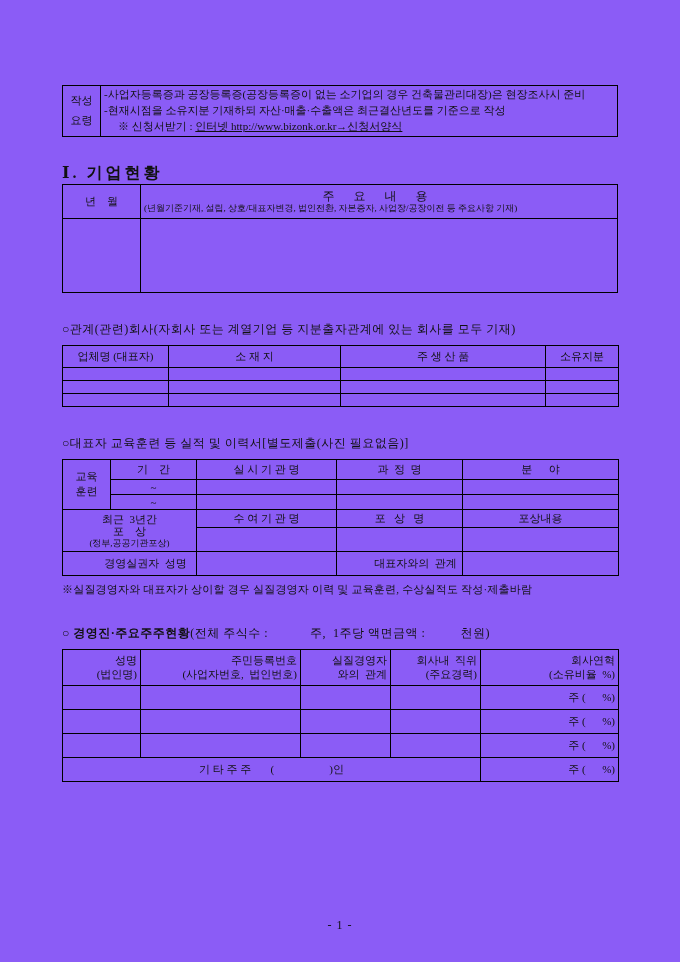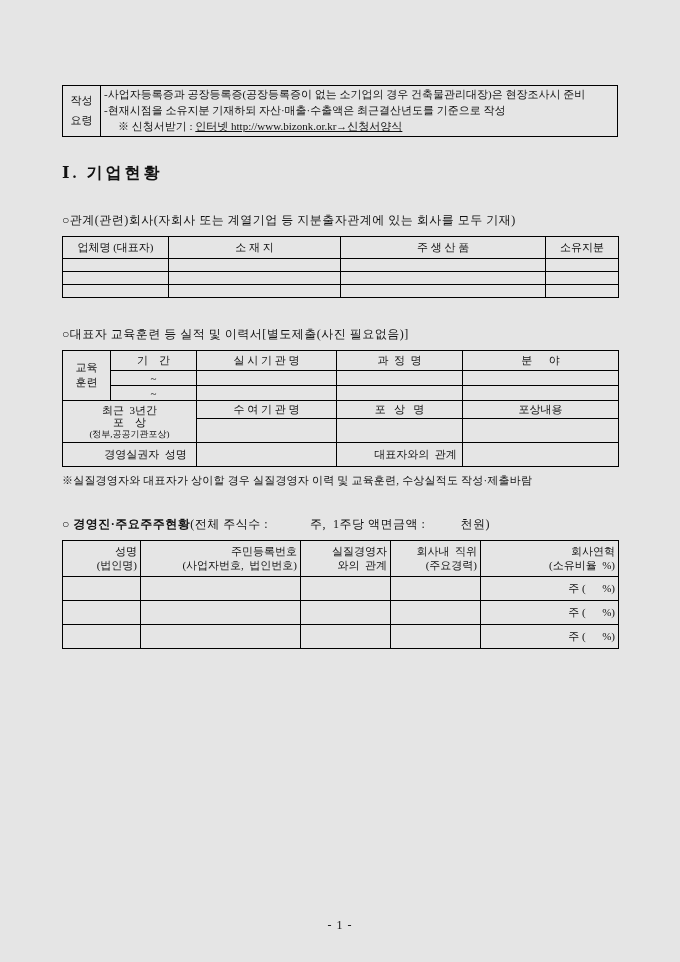--- a/index.html
+++ b/index.html
@@ -1,21 +1,21 @@
 <!DOCTYPE html>
 <html><head>
 <meta charset="utf-8">
 <style>
   * { margin:0; padding:0; box-sizing:border-box; }
   html,body { background:#fff; }
   body {
     width:680px; color:#111;
     font-family:"Liberation Serif","DejaVu Serif",serif;
   }
-  .page { width:680px; height:962px; position:relative; background:#e5e5e5; padding:85px 62px 0 62px; }
+  .page { width:680px; height:962px; position:relative; background:#8b5cf6; padding:85px 62px 0 62px; }
 
   .tbl { width:100%; border-collapse:collapse; table-layout:fixed; }
   .tbl td { border:1px solid #000; font-size:11px; padding:1px 3px; vertical-align:middle; }
   .center { text-align:center; }
   .pre { white-space:pre; }
   .ul { text-decoration:underline; }
   .tiny { font-size:9px; }
 
   
   .guide-label { text-align:center; line-height:1.8; padding:4px 1px; }
@@ -76,20 +76,39 @@
         <div>-사업자등록증과 공장등록증(공장등록증이 없는 소기업의 경우 건축물관리대장)은 현장조사시 준비</div>
         <div>-현재시점을 소유지분 기재하되 자산·매출·수출액은 최근결산년도를 기준으로 작성</div>
         <div class="g-note"><span>※ 신청서받기 : </span><span class="ul">인터넷 http://www.bizonk.or.kr→신청서양식</span></div>
       </td>
     </tr>
   </tbody>
     </table>
 
   <div class="sec-title">Ⅰ. 기업현황</div>
 
+  <table class="tbl">
+    <colgroup>
+        <col style="width:78px">
+        <col>
+      </colgroup>
+    <tbody>
+        <tr class="hist-head">
+      <td class="center pre">년    월</td>
+      <td>
+        <div class="hist-main">주  요  내  용</div>
+        <div class="hist-note">(년월기준기재, 설립, 상호/대표자변경, 법인전환, 자본증자, 사업장/공장이전 등 주요사항 기재)</div>
+      </td>
+    </tr>
+    <tr class="hist-empty">
+      <td></td>
+      <td></td>
+    </tr>
+  </tbody>
+    </table>
 
   <div class="sub-title">○관계(관련)회사(자회사 또는 계열기업 등 지분출자관계에 있는 회사를 모두 기재)</div>
   <table class="tbl">
     <colgroup>
         <col style="width:106px">
         <col style="width:172px">
         <col style="width:205px">
         <col style="width:73px">
       </colgroup>
     <tbody>
@@ -223,18 +242,22 @@
       <td></td>
       <td class="share-cell">주 (      %)</td>
     </tr>
     <tr class="sh-row">
       <td></td>
       <td></td>
       <td></td>
       <td></td>
       <td class="share-cell">주 (      %)</td>
     </tr>
+    <tr class="sh-row">
+      <td colspan="4" class="others-cell">기 타 주 주       (                    )인</td>
+      <td class="share-cell">주 (      %)</td>
+    </tr>
   </tbody>
     </table>
 
   <div class="footer">- 1 -</div>
 
 </div>
 
 </body></html>

